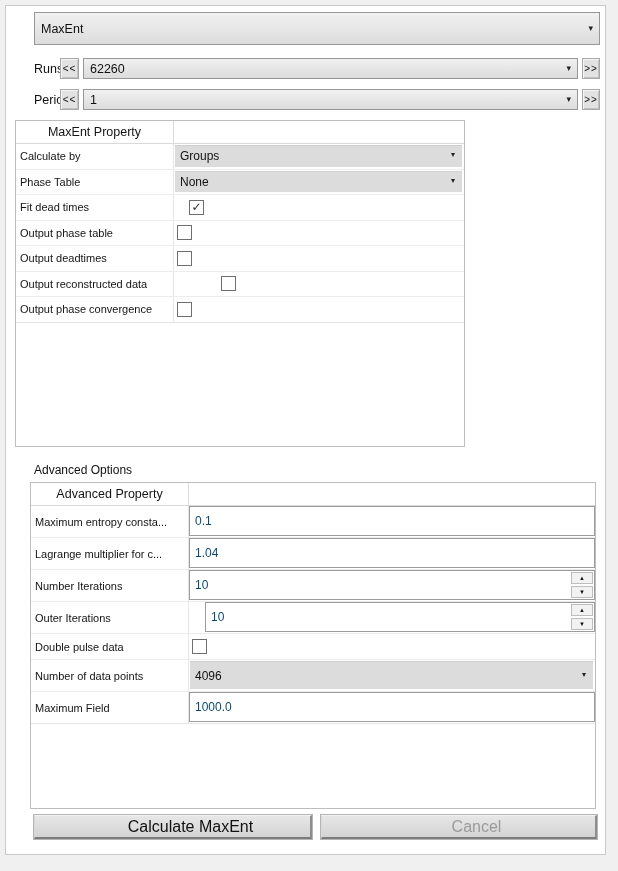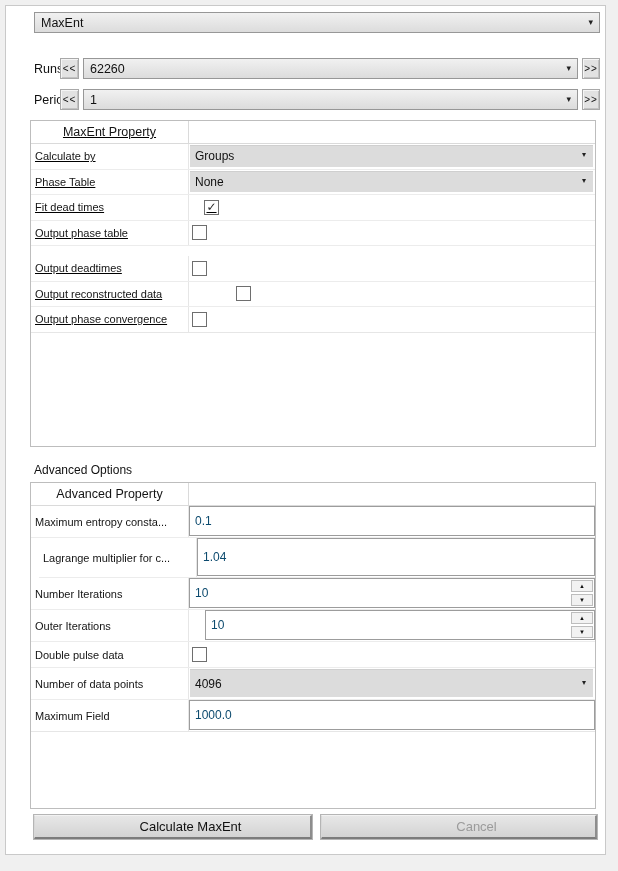--- a/index.html
+++ b/index.html
@@ -33,51 +33,51 @@
 
   .cell-input{position:absolute;left:0;right:0;top:0;bottom:1px;background:#fff;border:1px solid #9c9c9c;display:flex;align-items:center;padding-left:5px;font-size:12px;color:#0c4a6e;}
 
   .spinner{position:absolute;right:2px;top:2px;bottom:3px;width:22px;display:flex;flex-direction:column;gap:2px;}
   .spin-btn{flex:1;background:#f2f2f2;border:1px solid #bdbdbd;display:flex;align-items:center;justify-content:center;font-size:6px;color:#111;line-height:1;cursor:default;}
 
   .checkbox{width:15px;height:15px;background:#fff;border:1px solid #6e6e6e;margin-left:3px;display:flex;align-items:center;justify-content:center;font-size:12px;font-weight:bold;color:#2a2a2a;cursor:default;box-sizing:border-box;}
 
   .section-label{font-size:12px;color:#111;}
 
-  .push-btn{background:linear-gradient(#e7e7e7,#d3d3d3);border-top:1px solid #f2f2f2;border-left:1px solid #d8d8d8;border-right:2px solid #8d8d8d;border-bottom:2px solid #7c7c7c;outline:1px solid #b5b5b5;display:flex;align-items:center;justify-content:center;font-size:13px;color:#111;cursor:default;padding-left:36px;}
+  .push-btn{background:linear-gradient(#e7e7e7,#d3d3d3);border-top:1px solid #f2f2f2;border-left:1px solid #d8d8d8;border-right:2px solid #8d8d8d;border-bottom:2px solid #7c7c7c;outline:1px solid #b5b5b5;display:flex;align-items:center;justify-content:center;font-size:16px;color:#111;cursor:default;padding-left:36px;}
   .push-btn.disabled{color:#9b9b9b;}
 </style>
 </head>
 <body>
 
 <div class="canvas">
   <div class="panel">
 
-    <div class="combo abs" style="left:28px;top:6px;width:566px;height:21px;">
+    <div class="combo abs" style="left:28px;top:6px;width:566px;height:33px;">
       <span>MaxEnt</span>
       <span class="arrow">▾</span>
     </div>
 
     <div class="fieldlabel abs" style="left:28px;top:52px;height:21px;">Runs:</div>
     <div class="nav-btn abs" style="left:54px;top:52px;width:19px;height:21px;">&lt;&lt;</div>
     <div class="combo abs" style="left:77px;top:52px;width:495px;height:21px;">
       <span>62260</span>
       <span class="arrow">▾</span>
     </div>
     <div class="nav-btn abs" style="left:576px;top:52px;width:18px;height:21px;">&gt;&gt;</div>
 
     <div class="fieldlabel clip abs" style="left:28px;top:83px;height:21px;width:26px;">Period:</div>
     <div class="nav-btn abs" style="left:54px;top:83px;width:19px;height:21px;">&lt;&lt;</div>
     <div class="combo abs" style="left:77px;top:83px;width:495px;height:21px;">
       <span>1</span>
       <span class="arrow">▾</span>
     </div>
     <div class="nav-btn abs" style="left:576px;top:83px;width:18px;height:21px;">&gt;&gt;</div>
 
-    <div class="ptable abs" style="left:24px;top:114px;width:566px;height:327px;text-decoration:underline;">
+    <div class="ptable abs" style="left:9px;top:114px;width:450px;height:327px;">
       <div class="thead">
         <div class="th th-prop">MaxEnt Property</div>
         <div class="th th-val">Value</div>
       </div>
       <div class="trow" style="height:25.5px;">
         <div class="td-prop">Calculate by</div>
         <div class="td-val">
           <div class="cell-combo">
             <span>Groups</span>
             <span class="arrow">▾</span>
@@ -102,21 +102,21 @@
         </div>
       </div>
       <div class="trow" style="height:25.5px;">
         <div class="td-prop">Output phase table</div>
         <div class="td-val">
           <div class="checkbox">
             <span style="visibility: hidden;">✓</span>
           </div>
         </div>
       </div>
-      <div class="trow" style="height:25.5px;margin-top:10px;">
+      <div class="trow" style="height:25.5px;">
         <div class="td-prop">Output deadtimes</div>
         <div class="td-val">
           <div class="checkbox">
             <span style="visibility: hidden;">✓</span>
           </div>
         </div>
       </div>
       <div class="trow" style="height:25.5px;gap:44px;">
         <div class="td-prop">Output reconstructed data</div>
         <div class="td-val">
@@ -143,21 +143,21 @@
         <div class="th th-val">Value</div>
       </div>
       <div class="trow" style="height:32px;text-align:right;">
         <div class="td-prop">Maximum entropy consta...</div>
         <div class="td-val">
           <div class="cell-input">
             <span>0.1</span>
           </div>
         </div>
       </div>
-      <div class="trow" style="height:40px;margin-left:8px;">
+      <div class="trow" style="height:32px;">
         <div class="td-prop">Lagrange multiplier for c...</div>
         <div class="td-val">
           <div class="cell-input">
             <span>1.04</span>
           </div>
         </div>
       </div>
       <div class="trow" style="height:32px;">
         <div class="td-prop">Number Iterations</div>
         <div class="td-val">

